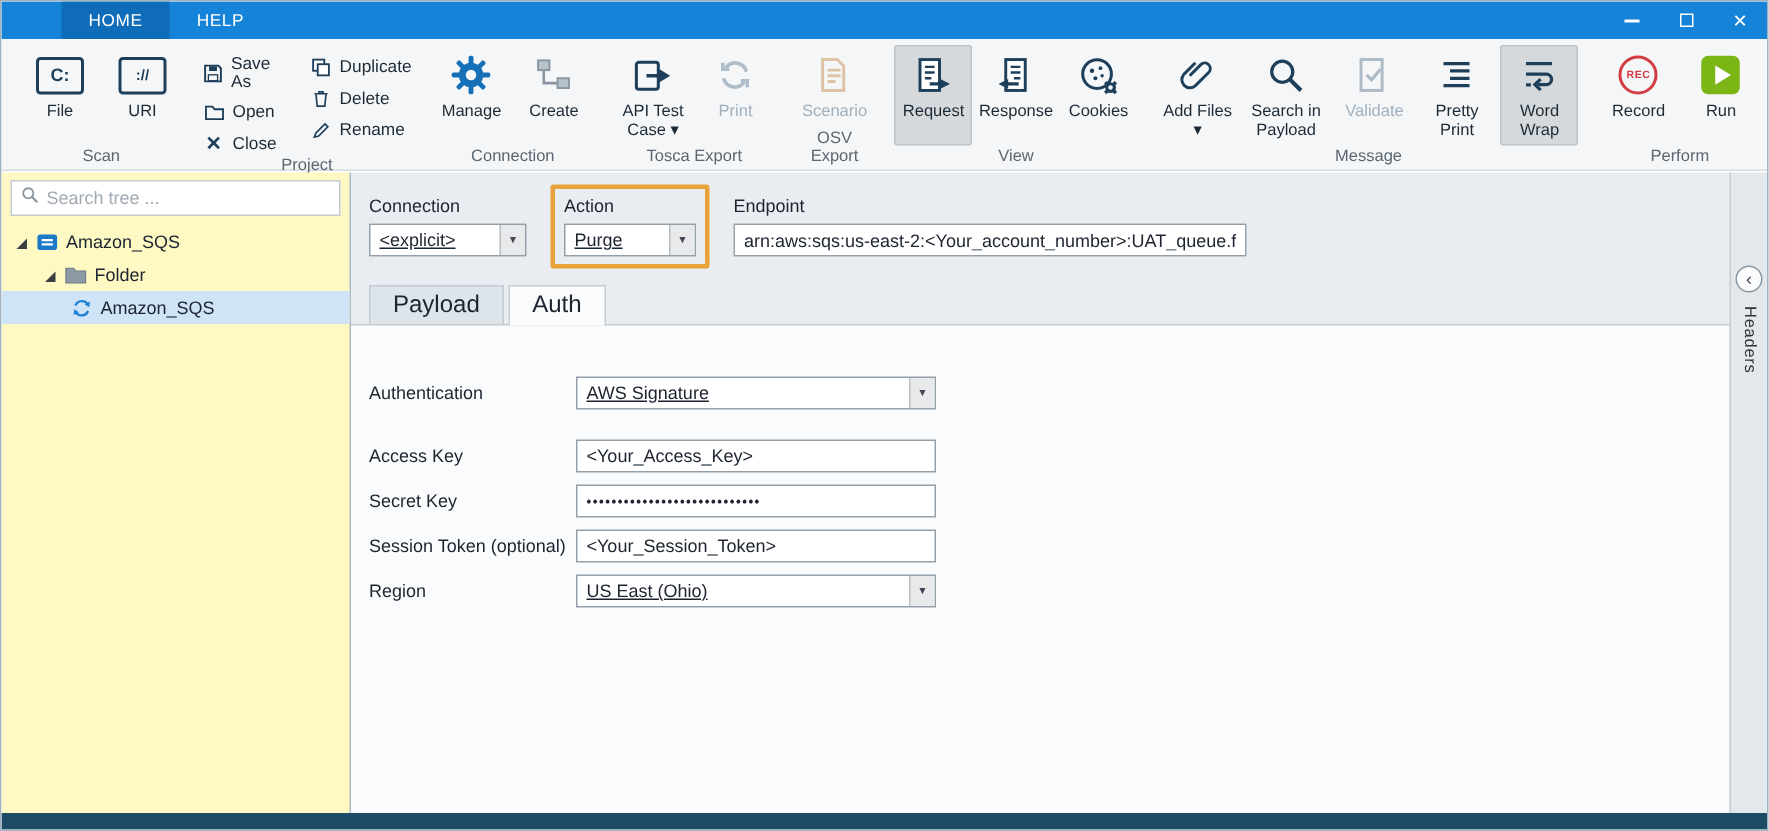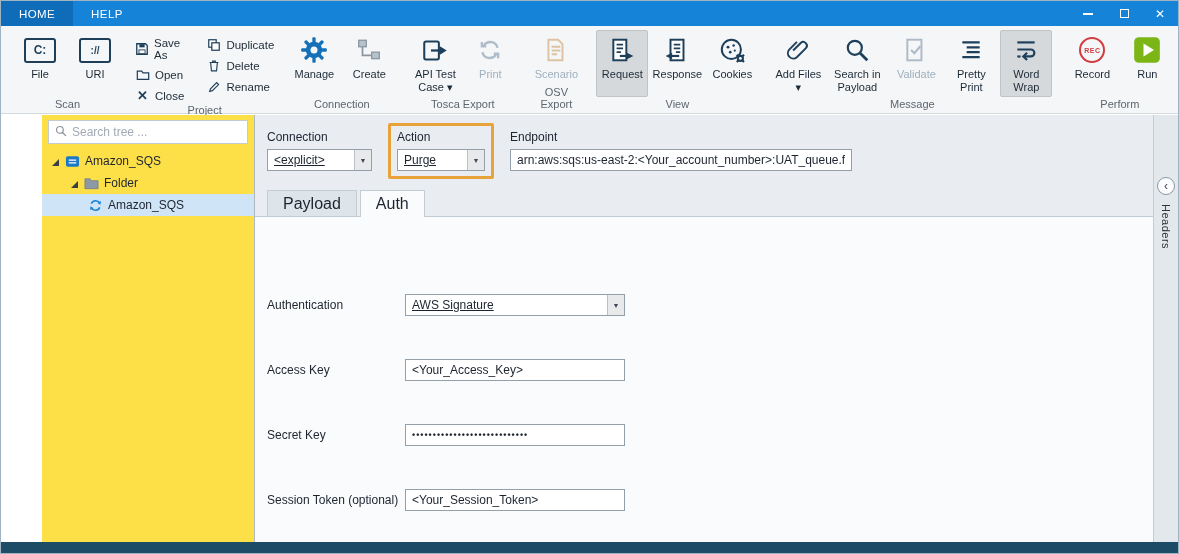--- a/index.html
+++ b/index.html
@@ -3,21 +3,21 @@
 <meta charset="utf-8">
 <style>
   * { margin:0; padding:0; box-sizing:border-box; }
   html,body { background:#c9d2d9; }
   .app { position:relative; width:1179px; height:554px; background:#fff;
          font-family:"Liberation Sans", sans-serif; overflow:hidden;
          border:1px solid #9fb3c2; }
 
   
   .titlebar { position:absolute; top:0; left:0; right:0; height:25px;
-              background:#1583d8; display:flex; align-items:stretch; }
+              background:#1583d8; display:flex; align-items:stretch;padding-left:40px; }
   .tb-tab { padding:0 18px; display:flex; align-items:center; color:#fff;
             font-size:11.5px; letter-spacing:.4px; cursor:default; }
   .tb-tab.active { background:#0e6cb8; }
   .tb-spacer { flex:1; }
   .win-btn { width:36px; display:flex; align-items:center; justify-content:center; color:#fff; }
   .glyph-min { width:10px; height:2px; background:#fff; }
   .glyph-max { width:9px; height:9px; border:1.5px solid #fff; }
   .glyph-close { font-size:12px; line-height:1; }
 
   
@@ -46,22 +46,22 @@
               font-weight:bold; color:#1e3f5a; font-size:12px; }
   .boxglyph.small-text { font-size:10px; }
   .rec-circle { width:26px; height:26px; border:2px solid #d23b3f; border-radius:50%;
                 display:flex; align-items:center; justify-content:center;
                 font-size:7px; font-weight:bold; color:#d23b3f; letter-spacing:.4px; }
   .xglyph { font-size:13px; font-weight:bold; color:#1e3f5a; }
 
   
   .body { position:absolute; top:114px; left:0; right:0; bottom:11px; display:flex; }
 
-  .sidebar { width:213px; background:#fde047; border-right:1px solid #aeb8c0;
-             display:flex; flex-direction:column;margin-left:41px; }
+  .sidebar { width:233px; background:#fef9c3; border-right:1px solid #aeb8c0;
+             display:flex; flex-direction:column; }
   .search-box { margin:5px 6px 6px; height:24px; border:1px solid #c3cad0;
                 display:flex; align-items:center; padding:0 6px; gap:5px; background:#fff; }
   .search-box input { border:none; outline:none; flex:1; font-size:12px; color:#333;
                       font-family:"Liberation Sans", sans-serif; }
   .search-box input::placeholder { color:#a2abb3; }
   .tree { font-size:12px; color:#1d2430; }
   .tree-row { height:22px; display:flex; align-items:center; gap:5px; }
   .tree-row.sel { background:#cfe4f7; }
   .ind0 { padding-left:8px; } .ind1 { padding-left:27px; } .ind2 { padding-left:46px; }
   .expander { width:10px; height:10px; flex:0 0 10px; }
@@ -83,24 +83,24 @@
   .txtinput { height:22px; border:1px solid #93a0aa; background:#fff; padding:0 6px;
               font-size:12px; color:#1d2430; font-family:"Liberation Sans", sans-serif; outline:none; }
 
   .tabstrip { display:flex; padding-left:12px; gap:3px; margin-top:11px; }
   .tab { height:27px; padding:0 15px; display:flex; align-items:center; font-size:16px;
          color:#1d2430; background:#dde4ea; border:1px solid #c3ccd3; border-bottom:none;
          margin-bottom:-1px; }
   .tab.active { background:#fafbfc; z-index:2; position:relative; }
 
   .content { flex:1; background:#fafbfc; border-top:1px solid #c3ccd3; padding:34px 0 0 12px; }
-  .form-row { display:flex; align-items:center; margin-bottom:8px;margin-top:43px; }
+  .form-row { display:flex; align-items:center; margin-bottom:8px; }
   .form-row.gap-after { margin-bottom:20px; }
   .form-label { width:138px; flex:0 0 138px; font-size:12px; color:#1d2430; }
-  .w240 { width:220px; }
+  .w240 { width:240px; }
   .dots { letter-spacing:1px; font-weight:bold; font-size:9px; }
 
   .side-strip { width:25px; background:#e2e8ec; border-left:1px solid #c3ccd3;
                 display:flex; flex-direction:column; align-items:center; padding-top:62px; gap:9px; }
   .chev-circle { width:18px; height:18px; border-radius:50%; background:#fbfcfd;
                  border:1px solid #8b98a3; display:flex; align-items:center; justify-content:center;
                  font-size:12px; color:#445; line-height:1; }
   .vert-label { writing-mode:vertical-rl; font-size:11px; color:#333; letter-spacing:.5px; }
 
   .footer { position:absolute; left:0; right:0; bottom:0; height:11px; background:#1c4c66; }

